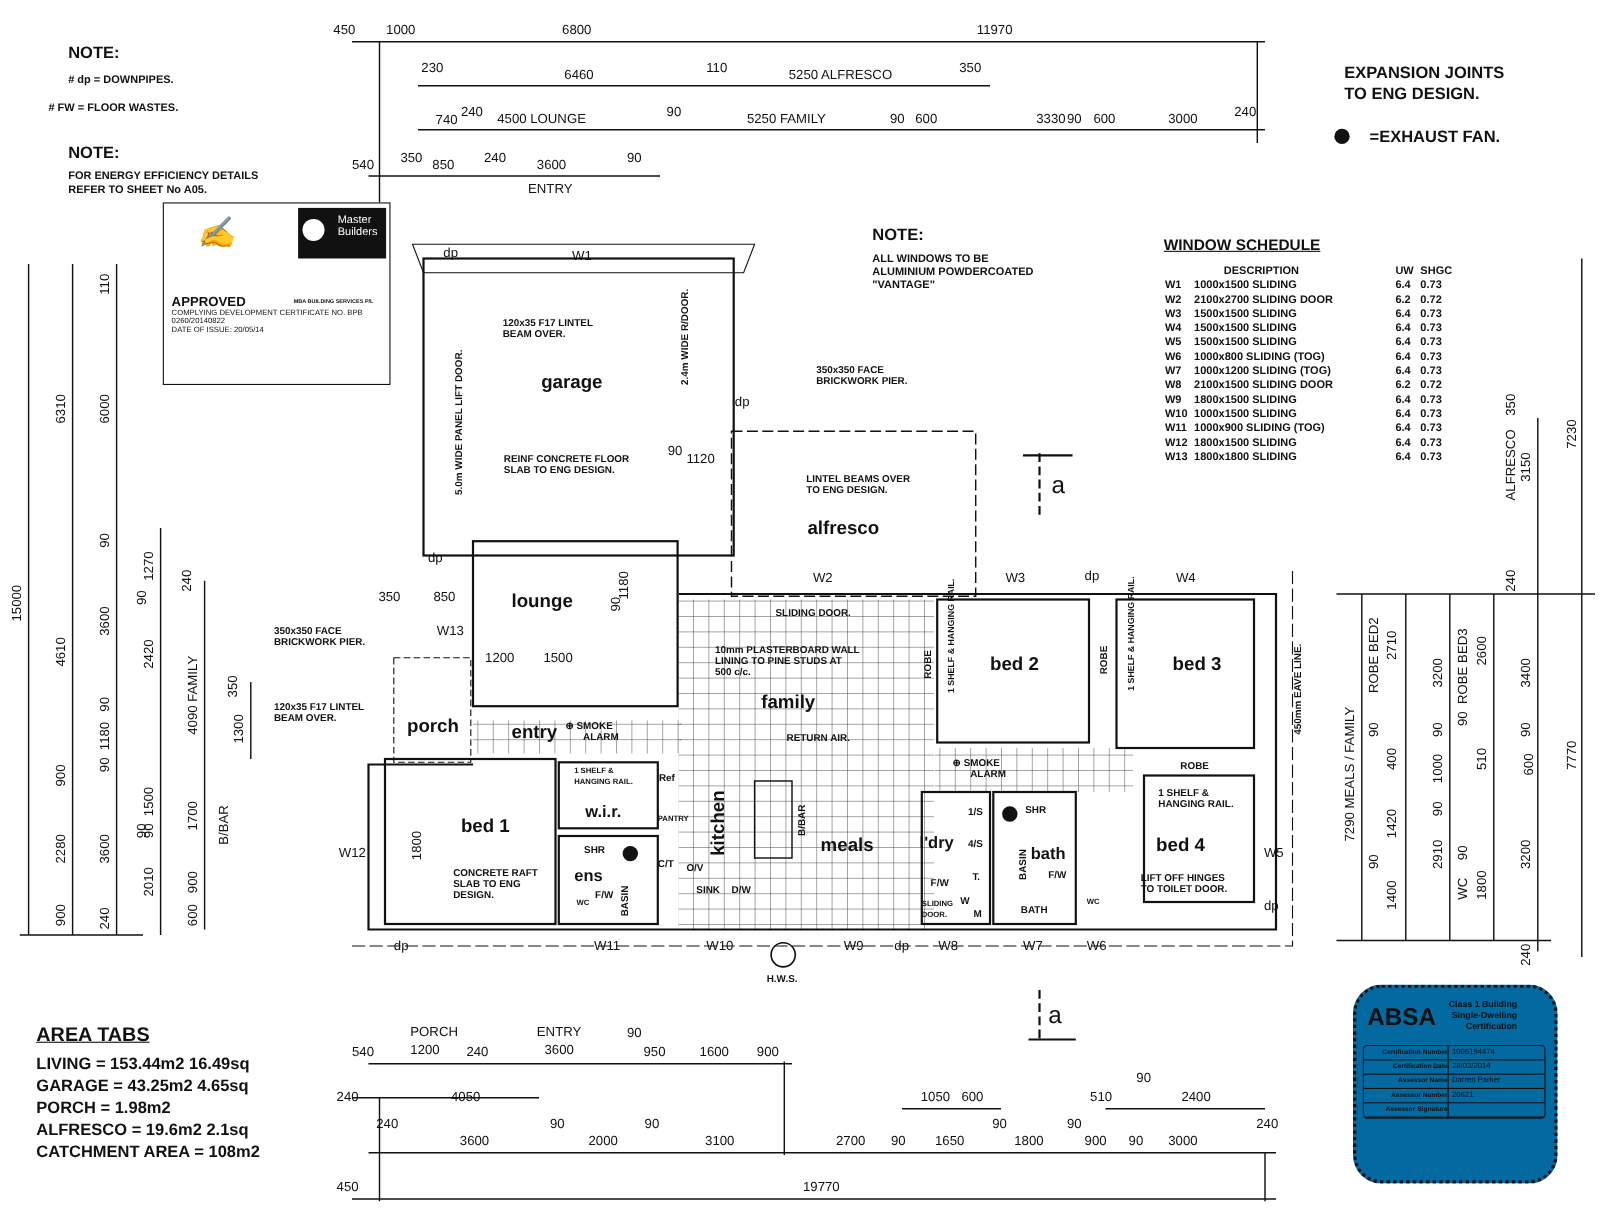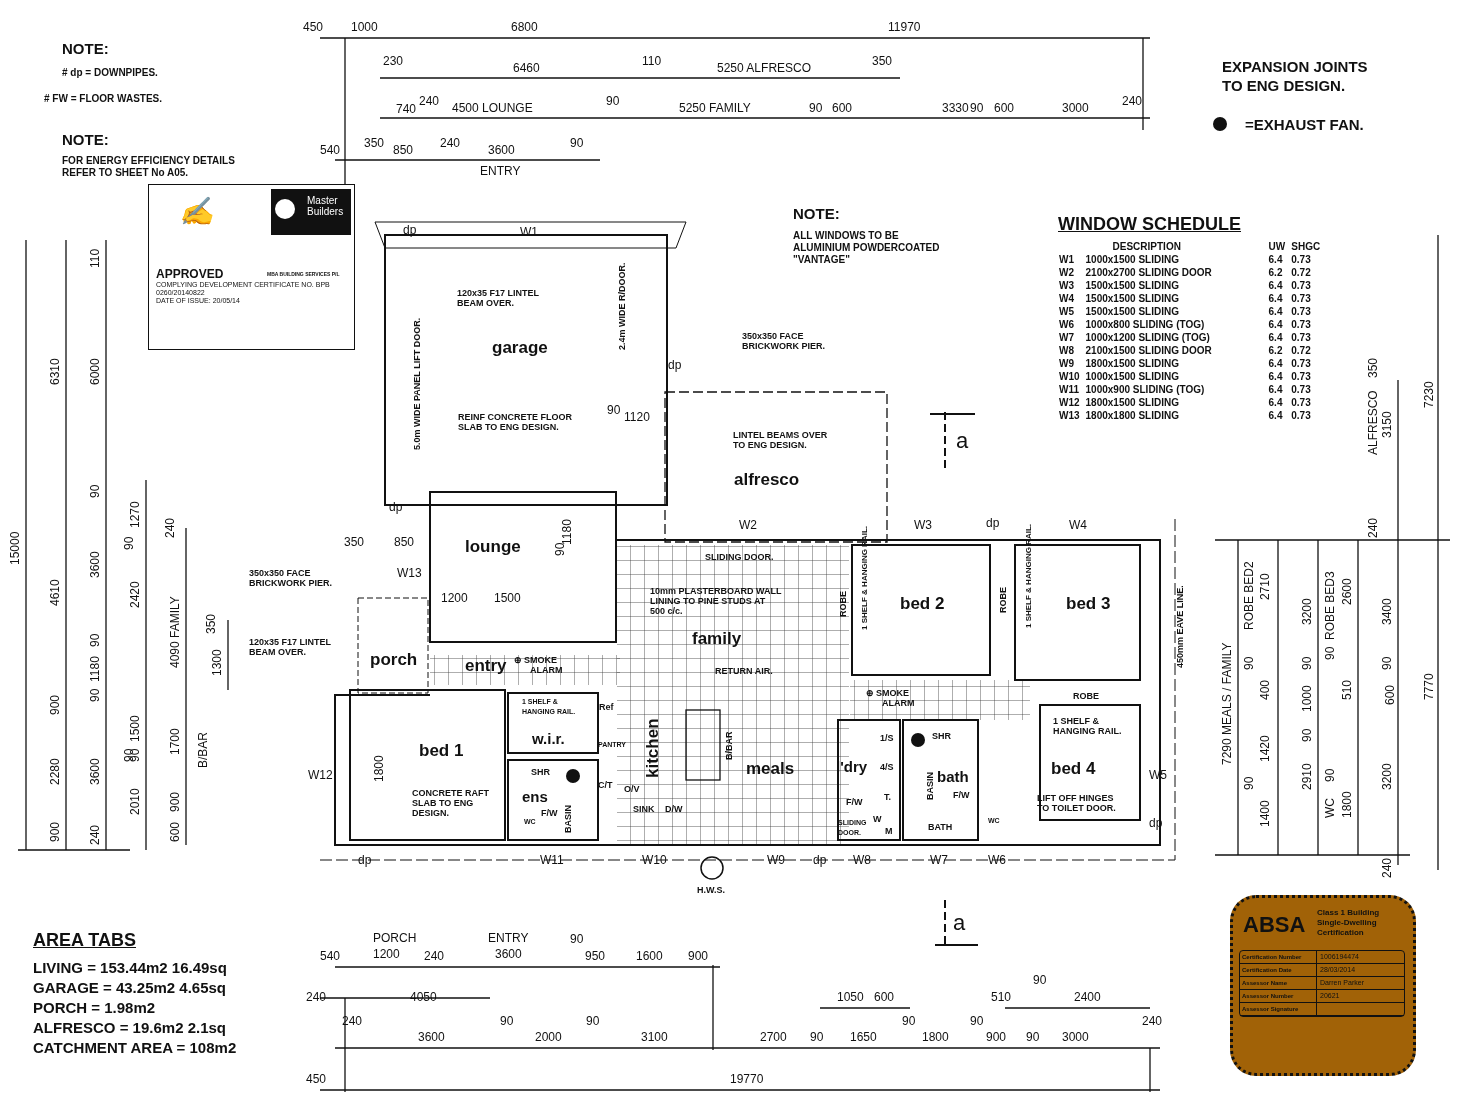--- a/index.html
+++ b/index.html
@@ -5,27 +5,27 @@
   html,body{margin:0;padding:0;background:#fff;}
   body{width:1472px;height:1109px;position:relative;overflow:hidden;font-family:"Liberation Sans",sans-serif;color:#111;}
   .abs{position:absolute;}
   .note-h{font-weight:bold;font-size:15px;}
   .note-t{font-weight:bold;font-size:10px;line-height:12px;}
   .room{font-weight:bold;font-size:17px;}
   .lbl{font-weight:bold;font-size:9px;line-height:10px;}
   .dim{font-size:12px;}
   .vert{transform-origin:left top;transform:rotate(-90deg);white-space:nowrap;}
   svg#plan{position:absolute;left:0;top:0;}
-  .ws-title{font-weight:bold;font-size:18px;text-decoration:underline;}
+  .ws-title{font-weight:bold;font-size:14px;text-decoration:underline;}
   table.ws{border-collapse:collapse;font-weight:bold;font-size:10px;}
   table.ws td, table.ws th{padding:0 3px;line-height:13px;text-align:left;font-weight:bold;}
   .area-title{font-weight:bold;font-size:18px;text-decoration:underline;}
   .area-line{font-weight:bold;font-size:15px;line-height:20px;}
   .stamp{border:1px solid #111;background:#fff;}
-  .absa{border:3px dotted #111;border-radius:26px;background:#a16207;}
+  .absa{border:3px dotted #111;border-radius:26px;background:#0369a1;text-align:right;}
 </style>
 </head>
 <body>
 
 <svg id="plan" width="1472" height="1109">
   <defs>
     <pattern id="tiles" width="14" height="14" patternUnits="userSpaceOnUse">
       <path d="M14 0 L0 0 0 14" fill="none" stroke="#333" stroke-width="0.8"></path>
     </pattern>
   </defs>

